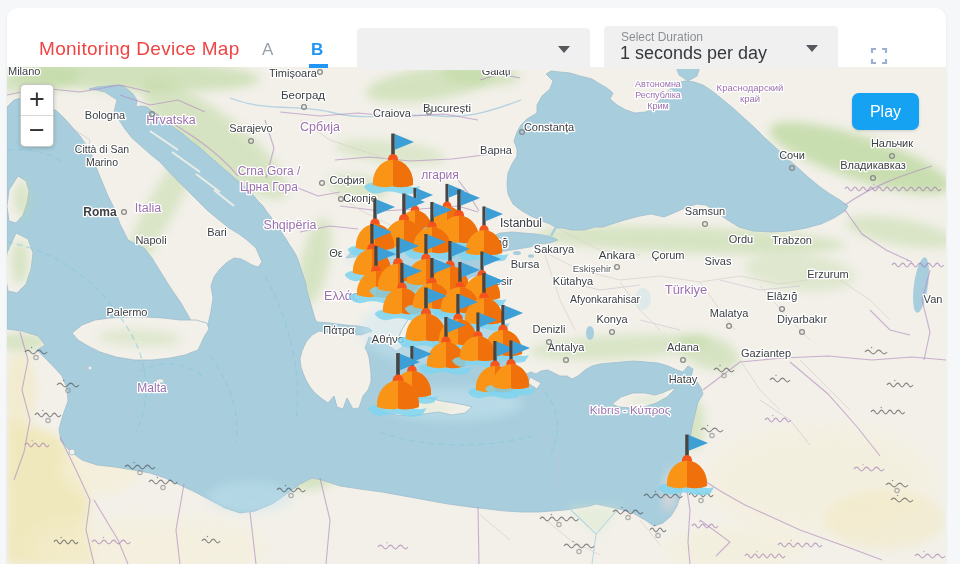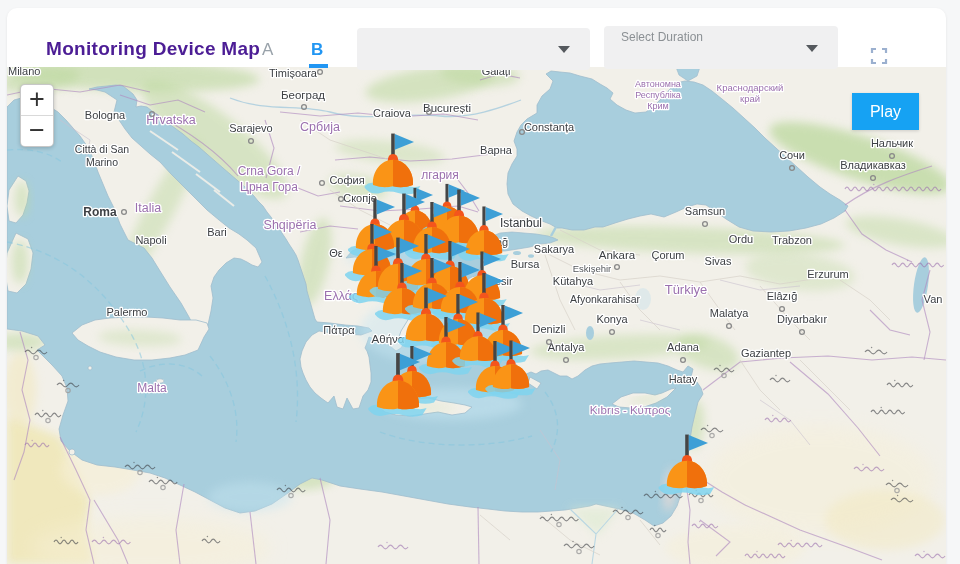--- a/index.html
+++ b/index.html
@@ -1,37 +1,37 @@
 <!DOCTYPE html>
 <html><head><meta charset="utf-8"><style>
 *{margin:0;padding:0;box-sizing:border-box}
 body{width:960px;height:564px;background:#f6f7f8;position:relative;overflow:hidden;
  font-family:"Liberation Sans",sans-serif}
 #card{position:absolute;left:7px;top:8px;width:939px;height:556px;background:#fff;
  border-radius:10px 10px 0 0;box-shadow:0 1px 3px rgba(0,0,0,.08)}
 #map{position:absolute;left:7px;top:67px;width:939px;height:497px;overflow:hidden;background:#f1efe8}
 #mapin{position:absolute;left:-7px;top:-67px;width:960px;height:564px}
-.ttl{position:absolute;left:46px;top:38px;font-size:19px;font-weight:700;color:#4c1d95;letter-spacing:.3px}
+.ttl{position:absolute;left:39px;top:38px;font-size:19px;font-weight:400;color:#ef4444;letter-spacing:.3px}
 .tabA{position:absolute;left:262px;top:40px;font-size:17px;color:#99a2aa} .tabB{position:absolute;left:311px;top:40px;font-size:17px;font-weight:700;color:#2196f3}
 .tabU{position:absolute;left:309px;top:64px;width:19px;height:3.5px;background:#2196f3}
 .sel{position:absolute;background:#f0f0f1;border-radius:4px}
 .s1{left:357px;top:28px;width:233px;height:42px}
 .s1 span{position:absolute;left:21px;top:10px;font-size:16px;color:#75797d}
 .s2{left:604px;top:26px;width:234px;height:43px}
 .s2 .l1{position:absolute;left:17px;top:4px;font-size:12px;color:#8b9094}
 .s2 .l2{position:absolute;left:16px;top:17px;font-size:18px;color:#36393c}
 .arr{position:absolute;width:0;height:0;border-left:6px solid transparent;
  border-right:6px solid transparent;border-top:7px solid #55595e}
 .zoom{position:absolute;left:20px;top:84px;width:34px;height:63px;background:#fff;
  border:1px solid rgba(0,0,0,.22);border-radius:5px;box-shadow:0 1px 4px rgba(0,0,0,.2);z-index:5}
 .zoom div{width:100%;height:31px;text-align:center;font-size:27px;font-weight:400;
  color:#333;line-height:29px}
 .zoom .zt{border-bottom:1px solid #d9d9d9}
 .play{position:absolute;left:852px;top:93px;width:67px;height:37px;background:#16a2f3;
- border-radius:0;color:#fff;font-size:16px;text-align:center;line-height:37px;z-index:5;
+ border-radius:7px;color:#fff;font-size:16px;text-align:center;line-height:37px;z-index:5;
  box-shadow:0 1px 3px rgba(0,0,0,.15)}
 </style></head><body>
 <div id="card"></div>
 <div id="map">
     <div id="mapin">
       <svg width="960" height="564" viewBox="0 0 960 564" font-family="'Liberation Sans',sans-serif" style="position:absolute;left:0;top:0">
         <defs>
           <filter id="bl" x="-40%" y="-40%" width="180%" height="180%">
             <feGaussianBlur stdDeviation="5"></feGaussianBlur>
           </filter>
@@ -370,20 +370,21 @@
   </div>
 <div class="ttl">Monitoring Device Map</div>
 <div class="tabA">A</div>
 <div class="tabB">B</div>
 <div class="tabU"></div>
 <div class="sel s1">
     <i class="arr" style="left:201px;top:18px"></i>
   </div>
 <div class="sel s2">
     <span class="l1">Select Duration</span>
+    <span class="l2">1 seconds per day</span>
 <i class="arr" style="left:202px;top:19px"></i>
   </div>
 <svg style="position:absolute;left:868px;top:45px;z-index:4" width="22" height="22" viewBox="0 0 22 22">
 <g fill="none" stroke="#9bb0cf" stroke-width="2.2">
 <path d="M4,8 V4 H8"></path>
       <path d="M14,4 H18 V8"></path>
       <path d="M18,14 V18 H14"></path>
       <path d="M8,18 H4 V14"></path>
 </g>
   </svg>

